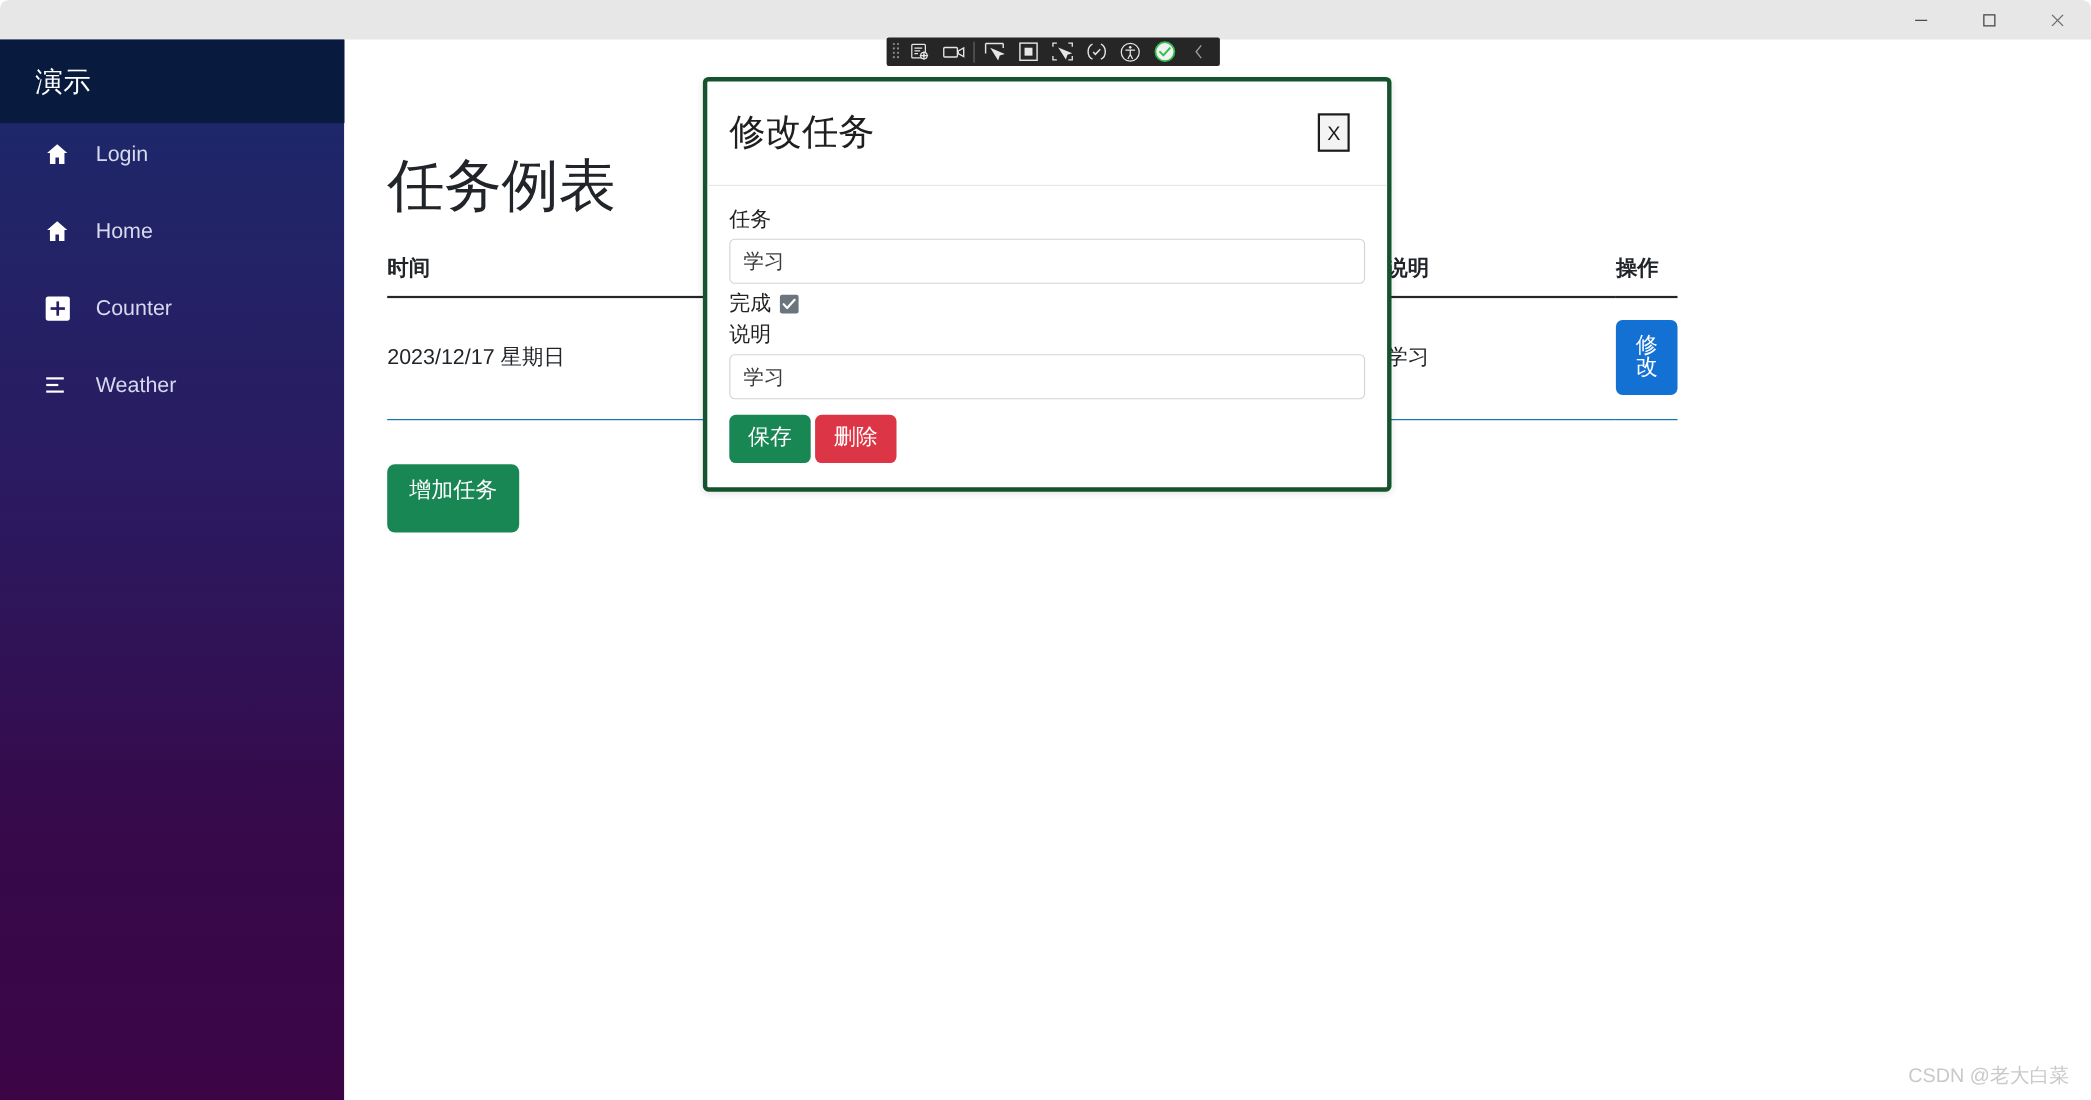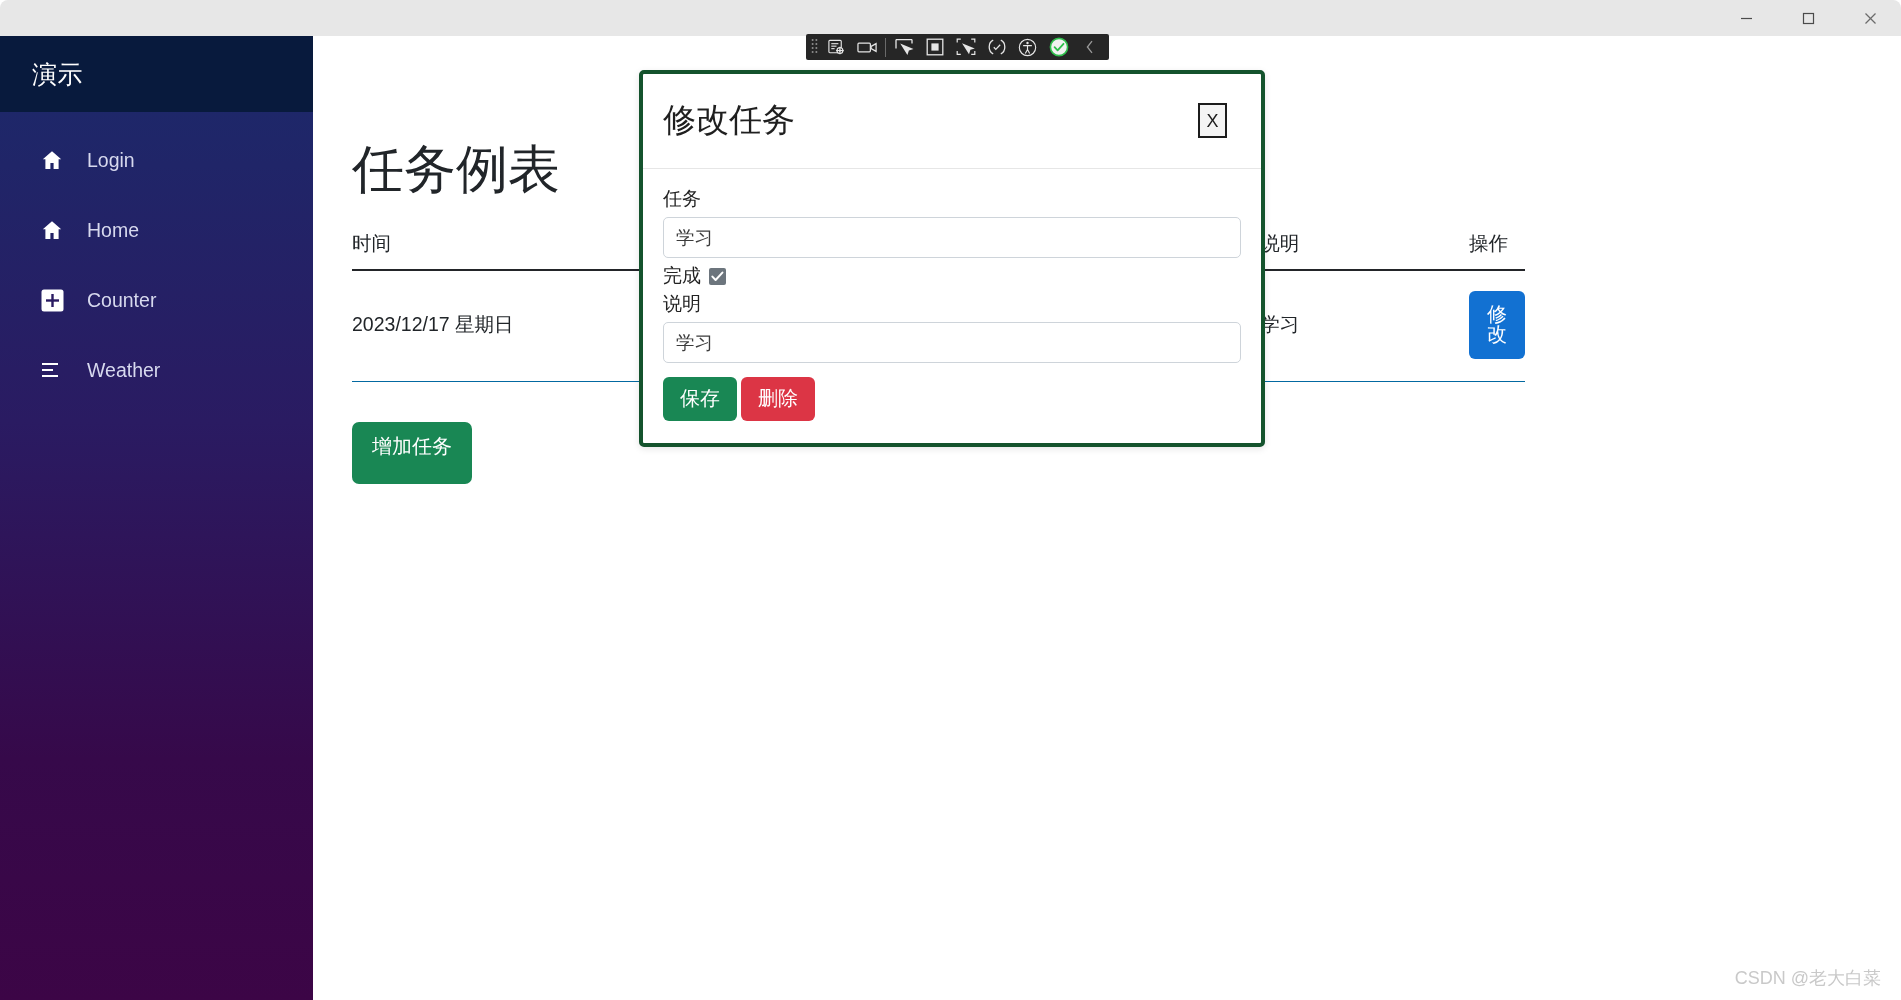--- a/index.html
+++ b/index.html
@@ -44,21 +44,20 @@
     background: #081a3d;
     display: flex; align-items: center;
     padding-left: 32px;
   }
   #brand-title {
     color: #ffffff;
     font-size: 25px;
     letter-spacing: 0.5px;
   }
   #nav {
-    padding-top: 20px;
   }
   .nav-item {
     display: flex; align-items: center;
     height: 56px;
     margin: 0 20px 14px 20px;
     padding-left: 19px;
     border-radius: 6px;
     color: #d7d9ee;
     font-size: 19.5px;
     cursor: pointer;
@@ -107,21 +106,21 @@
 
   
   #task-table {
     width: 100%;
     border-collapse: collapse;
     font-size: 19.5px;
     color: #212529;
   }
   #task-table th {
     text-align: left;
-    font-weight: normal;
+    font-weight: bold;
     padding: 0 0 12px 0;
     border-bottom: 2px solid #232529;
     font-size: 19.5px;
   }
   #task-table td {
     padding: 20px 0 22px 0;
     border-bottom: 1px solid #0369a1;
     vertical-align: middle;
   }
   .col-time   { width: 330px; }

